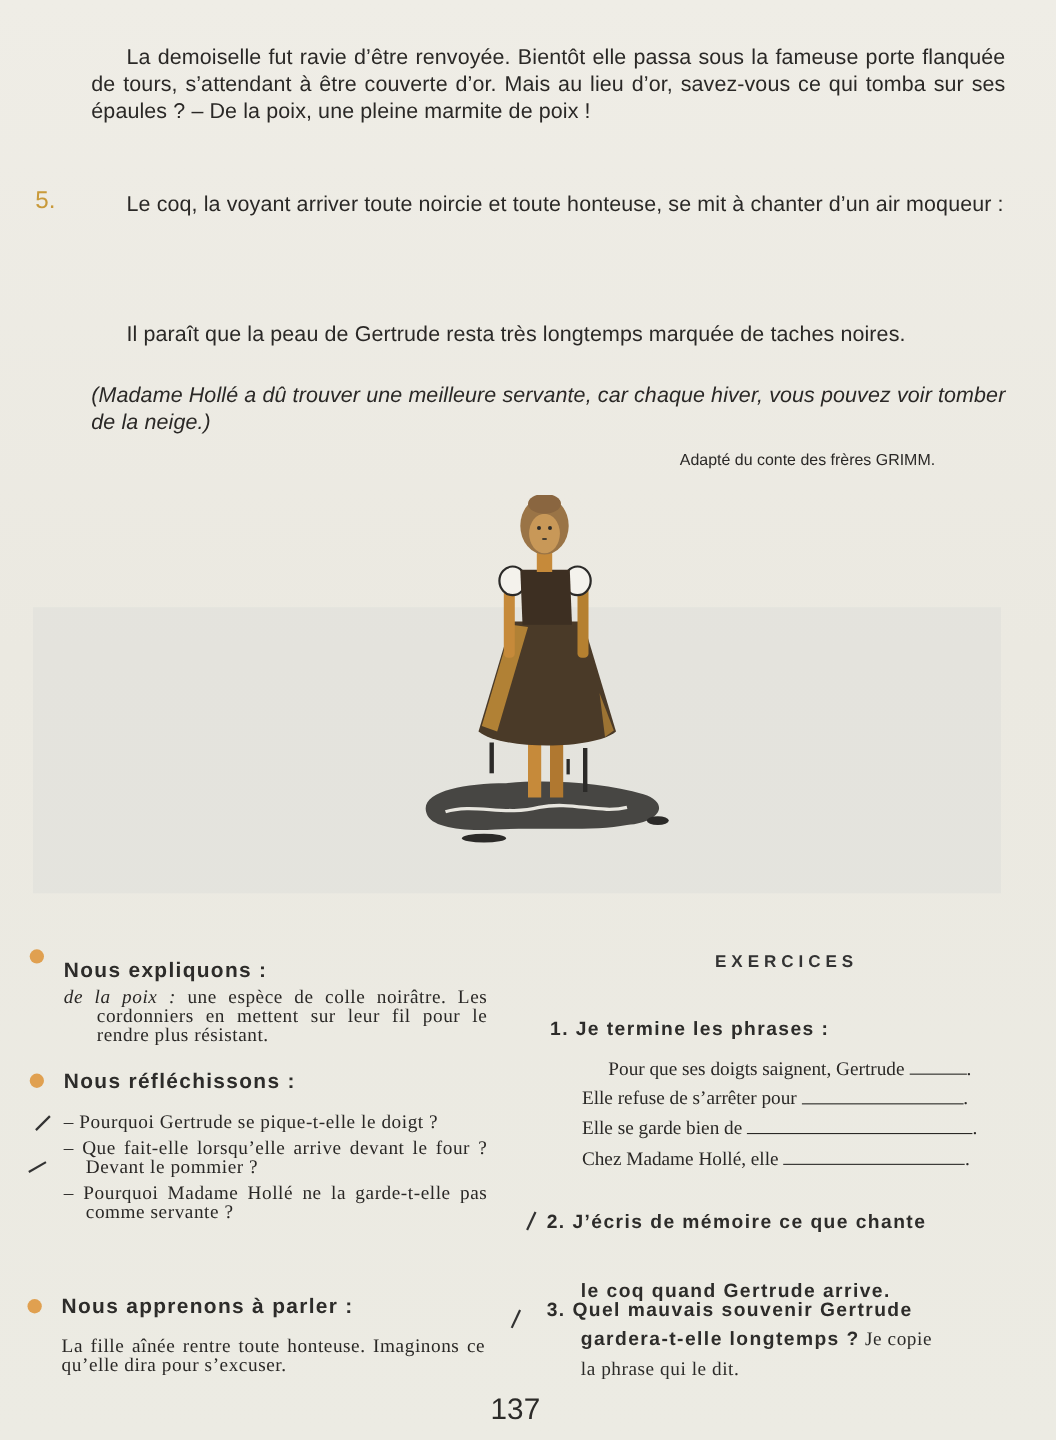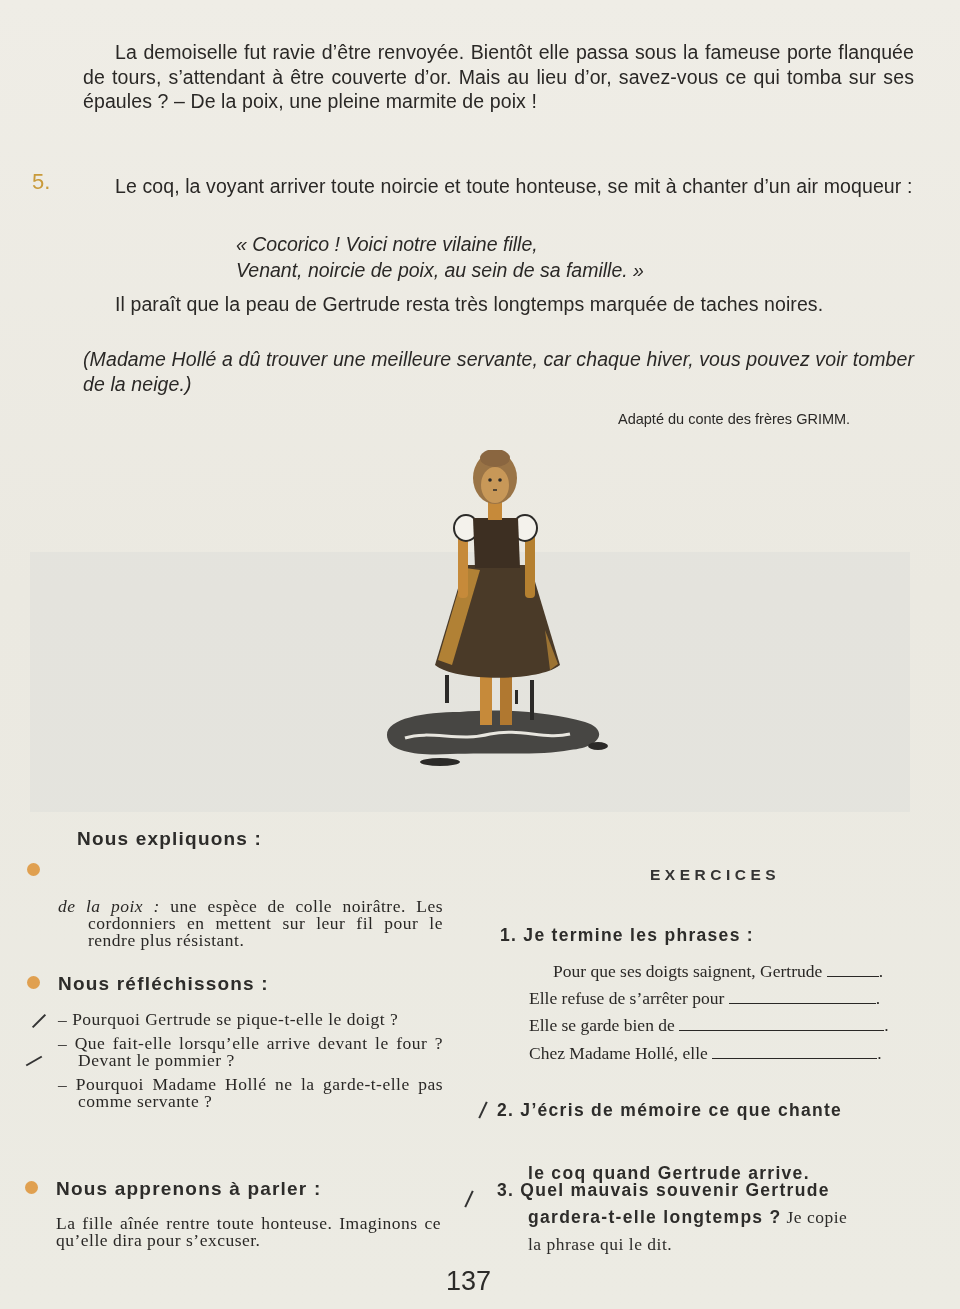--- a/index.html
+++ b/index.html
@@ -39,24 +39,20 @@
 
   <div class="story sans p1">
     <p class="indent">La demoiselle fut ravie d’être renvoyée. Bientôt elle passa sous la fameuse porte flanquée de tours, s’attendant à être couverte d’or. Mais au lieu d’or, savez-vous ce qui tomba sur ses épaules ? – De la poix, une pleine marmite de poix !</p>
   </div>
 
   <div class="num5">5.</div>
   <div class="story sans p2">
     <p class="indent">Le coq, la voyant arriver toute noircie et toute honteuse, se mit à chanter d’un air moqueur :</p>
   </div>
 
-  <div class="verse sans">
-    <div>« Cocorico ! Voici notre vilaine fille,</div>
-    <div>Venant, noircie de poix, au sein de sa famille. »</div>
-  </div>
 
   <div class="story sans p3">
     <p class="indent">Il paraît que la peau de Gertrude resta très longtemps marquée de taches noires.</p>
   </div>
 
   <div class="story sans p4">
     <p>(Madame Hollé a dû trouver une meilleure servante, car chaque hiver, vous pouvez voir tomber de la neige.)</p>
   </div>
 
   <div class="source sans">Adapté du conte des frères GRIMM.</div>
@@ -91,21 +87,21 @@
 
     <ellipse cx="125" cy="28" rx="22" ry="26" fill="#9a7446"></ellipse>
     <ellipse cx="125" cy="35" rx="14" ry="18" fill="#c89858"></ellipse>
     <circle cx="120" cy="30" r="1.8" fill="#2b2a28"></circle>
     <circle cx="130" cy="30" r="1.8" fill="#2b2a28"></circle>
     <path d="M123 40 L127 40" stroke="#2b2a28" stroke-width="1.5"></path>
     <ellipse cx="125" cy="8" rx="15" ry="9" fill="#8a6640"></ellipse>
   </svg>
 
   <div class="dot" style="left:27px;top:863px;"></div>
-  <div class="h2" style="left:58px;top:828px;margin-left:19px;">Nous expliquons :</div>
+  <div class="h2" style="left:58px;top:872px;">Nous expliquons :</div>
   <div class="col" style="left:58px;top:898px;width:385px;">
     <div style="padding-left:30px;text-indent:-30px;text-align:justify;"><i>de la poix :</i> <span>une espèce de colle noirâtre. Les cordonniers en mettent sur leur fil pour le rendre plus résistant.</span></div>
   </div>
 
   <div class="dot" style="left:27px;top:976px;"></div>
   <div class="h2" style="left:58px;top:973px;">Nous réfléchissons :</div>
   <div class="mark" style="left:38px;top:1012px;"></div>
   <div class="mark" style="left:33px;top:1052px;transform:rotate(60deg);"></div>
   <div class="col" style="left:58px;top:1011px;width:385px;">
     <p class="q">– Pourquoi Gertrude se pique-t-elle le doigt ?</p>

